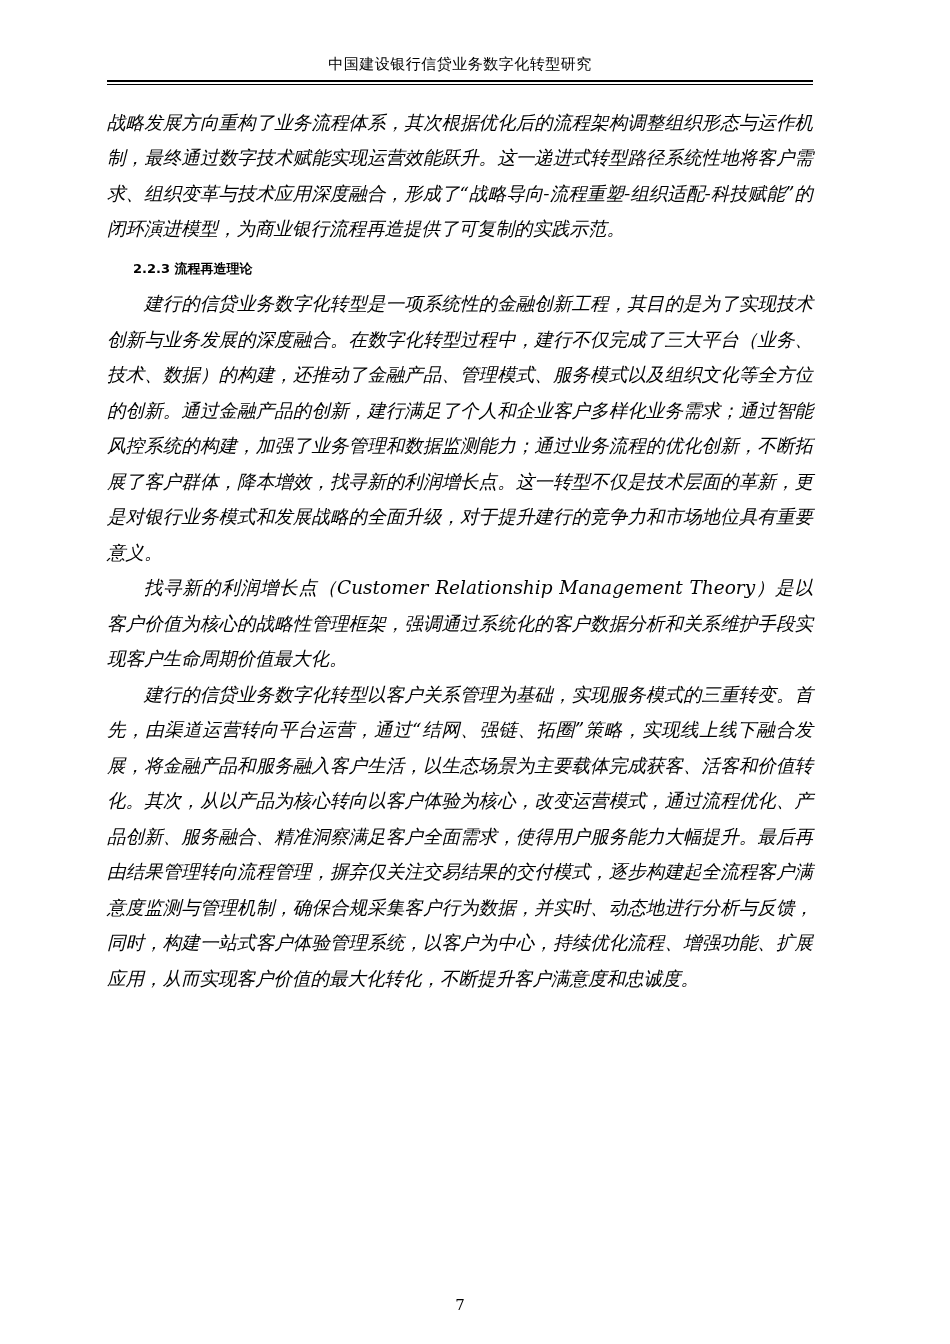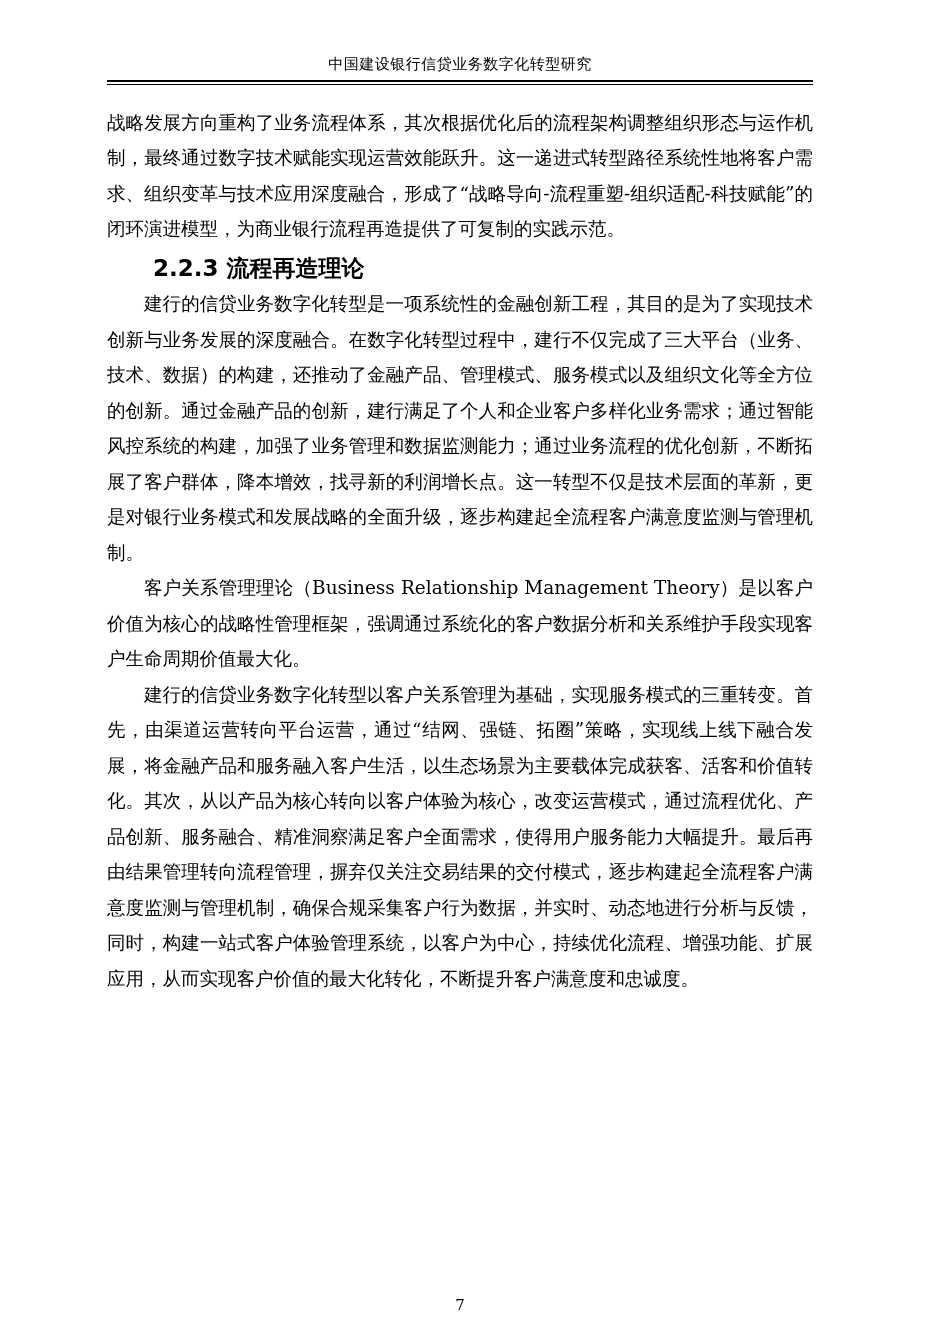--- a/index.html
+++ b/index.html
@@ -43,28 +43,29 @@
   .body-text {
     margin-top: 20px;
     font-size: 18.5px;
     line-height: 35.5px;
     text-align: justify;
     text-justify: inter-ideograph;
   }
   p {
     margin: 0;
     text-indent: 0;
+    font-style: italic;
   }
   p.indent {
     text-indent: 2em;
   }
   h3.heading {
     font-family: "DejaVu Sans", "Liberation Sans", sans-serif;
     font-weight: bold;
-    font-size: 23px;
+    font-size: 13px;
     line-height: 35.5px;
     margin: 4px 0 0 0;
     text-indent: 2em;
   }
   .footer {
     position: absolute;
     left: 0;
     right: 0;
     bottom: 30px;
     text-align: center;
@@ -84,24 +85,24 @@
     <div class="header-rule-thick"></div>
     <div class="header-rule-thin"></div>
 
     <div class="body-text">
 
       <p>战略发展方向重构了业务流程体系，其次根据优化后的流程架构调整组织形态与运作机制，最终通过数字技术赋能实现运营效能跃升。这一递进式转型路径系统性地将客户需求、组织变革与技术应用深度融合，形成了“战略导向-流程重塑-组织适配-科技赋能”的闭环演进模型，为商业银行流程再造提供了可复制的实践示范。</p>
 
       <h3 class="heading">2.2.3 流程再造理论</h3>
 
 
-      <p class="indent">建行的信贷业务数字化转型是一项系统性的金融创新工程，其目的是为了实现技术创新与业务发展的深度融合。在数字化转型过程中，建行不仅完成了三大平台（业务、技术、数据）的构建，还推动了金融产品、管理模式、服务模式以及组织文化等全方位的创新。通过金融产品的创新，建行满足了个人和企业客户多样化业务需求；通过智能风控系统的构建，加强了业务管理和数据监测能力；通过业务流程的优化创新，不断拓展了客户群体，降本增效，找寻新的利润增长点。这一转型不仅是技术层面的革新，更是对银行业务模式和发展战略的全面升级，逐步构建起全流程客户满意度监测与管理机制。</p>
+      <p class="indent">建行的信贷业务数字化转型是一项系统性的金融创新工程，其目的是为了实现技术创新与业务发展的深度融合。在数字化转型过程中，建行不仅完成了三大平台（业务、技术、数据）的构建，还推动了金融产品、管理模式、服务模式以及组织文化等全方位的创新。通过金融产品的创新，建行满足了个人和企业客户多样化业务需求；通过智能风控系统的构建，加强了业务管理和数据监测能力；通过业务流程的优化创新，不断拓展了客户群体，降本增效，找寻新的利润增长点。这一转型不仅是技术层面的革新，更是对银行业务模式和发展战略的全面升级，对于提升建行的竞争力和市场地位具有重要意义。</p>
 
 
-      <p class="indent">客户关系管理理论（Business Relationship Management Theory）是以客户价值为核心的战略性管理框架，强调通过系统化的客户数据分析和关系维护手段实现客户生命周期价值最大化。</p>
+      <p class="indent">找寻新的利润增长点（Customer Relationship Management Theory）是以客户价值为核心的战略性管理框架，强调通过系统化的客户数据分析和关系维护手段实现客户生命周期价值最大化。</p>
 
       <p class="indent">建行的信贷业务数字化转型以客户关系管理为基础，实现服务模式的三重转变。首先，由渠道运营转向平台运营，通过“结网、强链、拓圈”策略，实现线上线下融合发展，将金融产品和服务融入客户生活，以生态场景为主要载体完成获客、活客和价值转化。其次，从以产品为核心转向以客户体验为核心，改变运营模式，通过流程优化、产品创新、服务融合、精准洞察满足客户全面需求，使得用户服务能力大幅提升。最后再由结果管理转向流程管理，摒弃仅关注交易结果的交付模式，逐步构建起全流程客户满意度监测与管理机制，确保合规采集客户行为数据，并实时、动态地进行分析与反馈，同时，构建一站式客户体验管理系统，以客户为中心，持续优化流程、增强功能、扩展应用，从而实现客户价值的最大化转化，不断提升客户满意度和忠诚度。</p>
 
     </div>
   </div>
 
   <div class="footer">
     <span>7</span>
   </div>
 </div>

